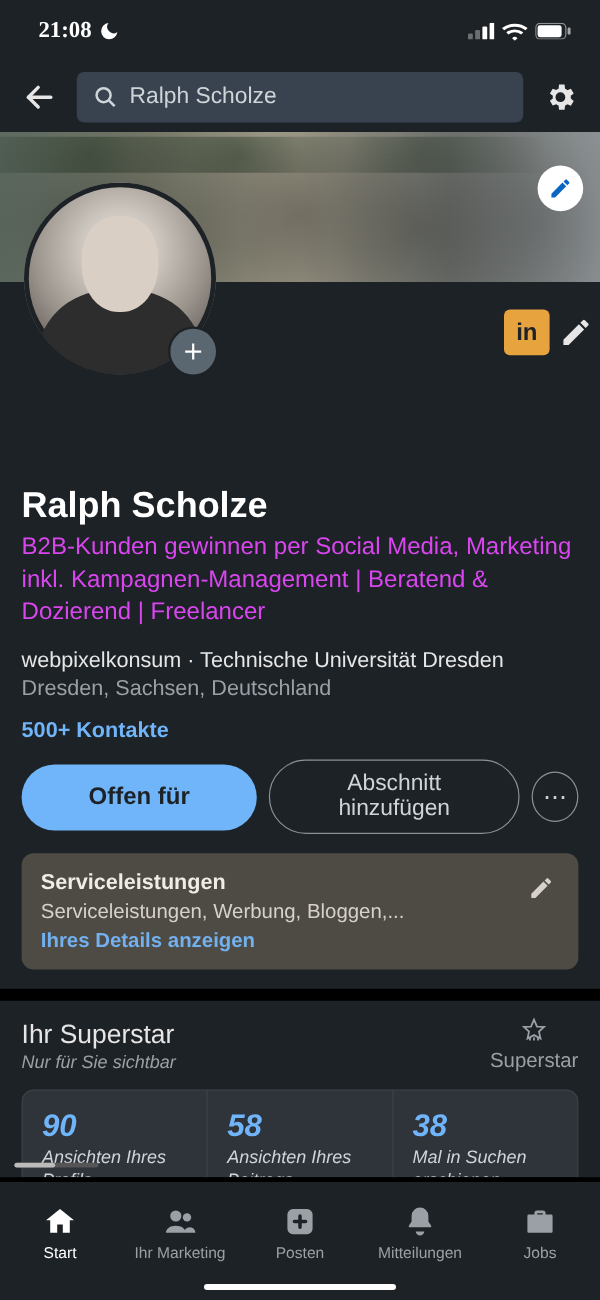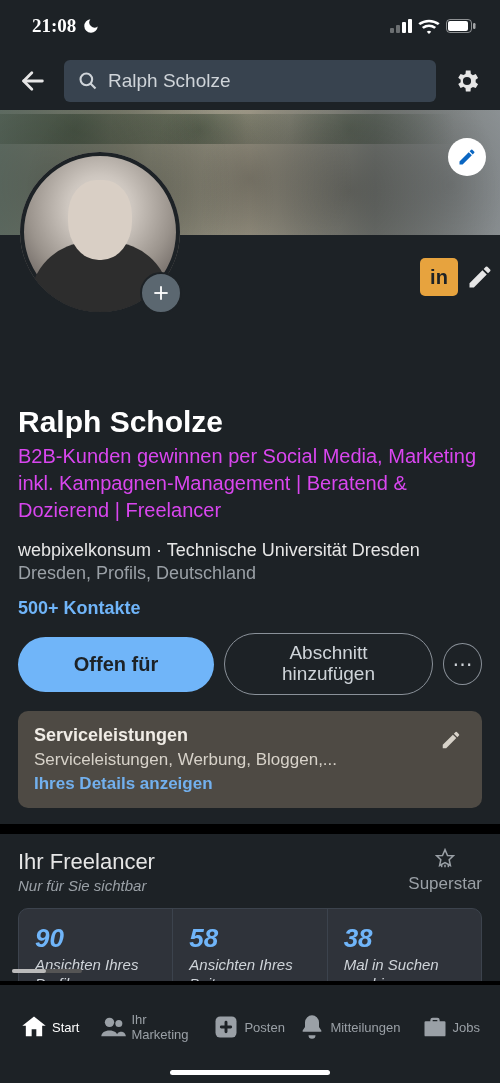--- a/index.html
+++ b/index.html
@@ -299,21 +299,21 @@
     position:absolute;
     bottom:0; left:0; right:0;
     height: 102px;
     background: #1d2226;
     border-top: 4px solid #000;
     display:flex;
     padding-bottom: 14px;
   }
   .tab {
     flex:1;
-    display:flex; flex-direction:row; align-items:center; justify-content:center;
+    display:flex; flex-direction:column; align-items:center; justify-content:center;
     gap:4px;
     color:#9aa0a6;
     font-size:13px;
   }
   .tab.active { color:#fff; }
   .tab svg { width:28px; height:28px; }
 
   .home-indicator {
     position:absolute;
     bottom:8px; left:50%; transform:translateX(-50%);
@@ -423,21 +423,21 @@
     <svg width="28" height="28" viewBox="0 0 24 24" fill="currentColor">
         <path d="M3 17.25V21h3.75L17.81 9.94l-3.75-3.75L3 17.25zM20.71 7.04a1 1 0 000-1.41l-2.34-2.34a1 1 0 00-1.41 0l-1.83 1.83 3.75 3.75 1.83-1.83z"></path>
       </svg>
   </div>
 </div>
 
 <div class="profile-block">
   <div class="name">Ralph Scholze</div>
   <div class="headline">B2B-Kunden gewinnen per Social Media, Marketing inkl. Kampagnen-Management |  Beratend &amp; Dozierend | Freelancer</div>
   <div class="company-edu">webpixelkonsum · Technische Universität Dresden</div>
-  <div class="location">Dresden, Profils, Deutschland</div>
+  <div class="location">Dresden, Sachsen, Deutschland</div>
   <div class="connections">500+ Kontakte</div>
 
   <div class="action-row">
     <button class="btn-primary">Offen für</button>
     <button class="btn-secondary">Abschnitt hinzufügen</button>
     <button class="more-btn">⋯</button>
   </div>
 
   <div class="card">
     <div class="ct">
@@ -451,21 +451,21 @@
         </svg>
     </div>
   </div>
 </div>
 
 <div class="divider"></div>
 
 <div class="dashboard">
   <div class="dash-head">
     <div>
-      <div class="dash-title">Ihr Freelancer</div>
+      <div class="dash-title">Ihr Superstar</div>
       <div class="dash-sub">Nur für Sie sichtbar</div>
     </div>
     <div class="superstar">
       <span>
         <svg width="20" height="20" viewBox="0 0 24 24" fill="none" stroke="currentColor" stroke-width="1.8">
             <polygon points="12 2 15 9 22 9.3 17 14 18.5 21 12 17.5 5.5 21 7 14 2 9.3 9 9"></polygon>
             <line x1="8" y1="23" x2="8" y2="20"></line>
             <line x1="12" y1="23" x2="12" y2="20"></line>
             <line x1="16" y1="23" x2="16" y2="20"></line>
           </svg>

